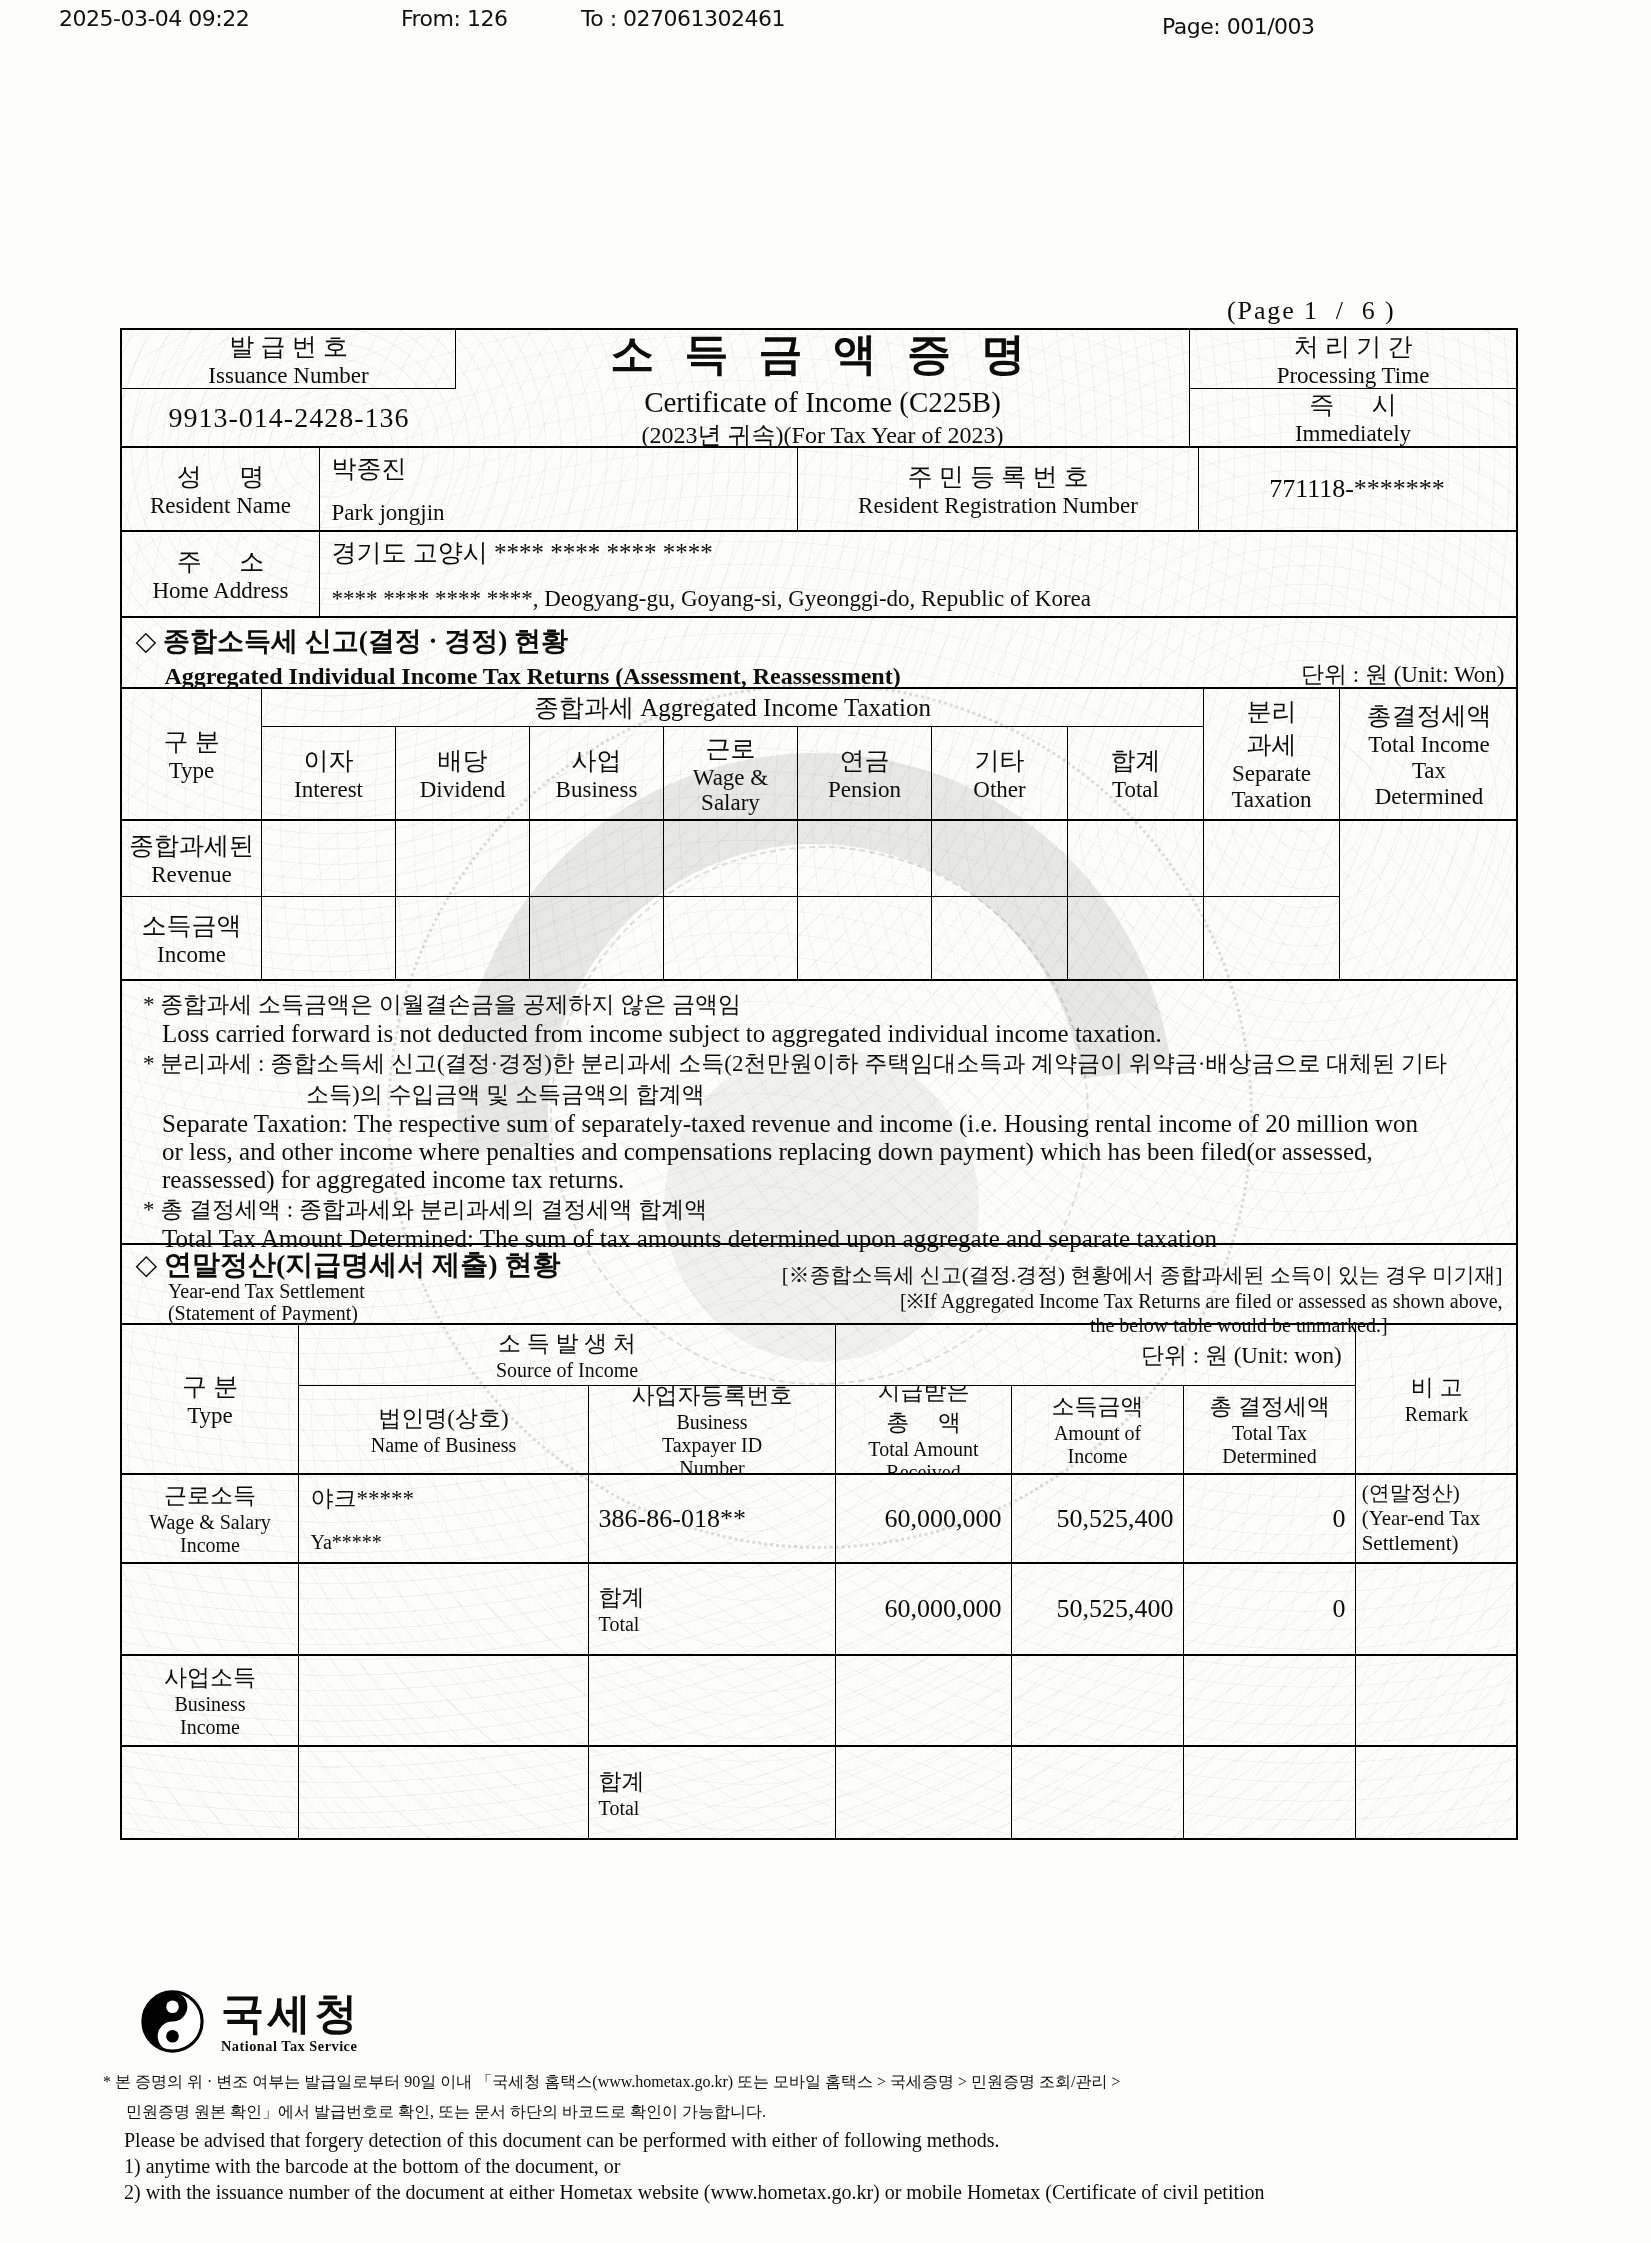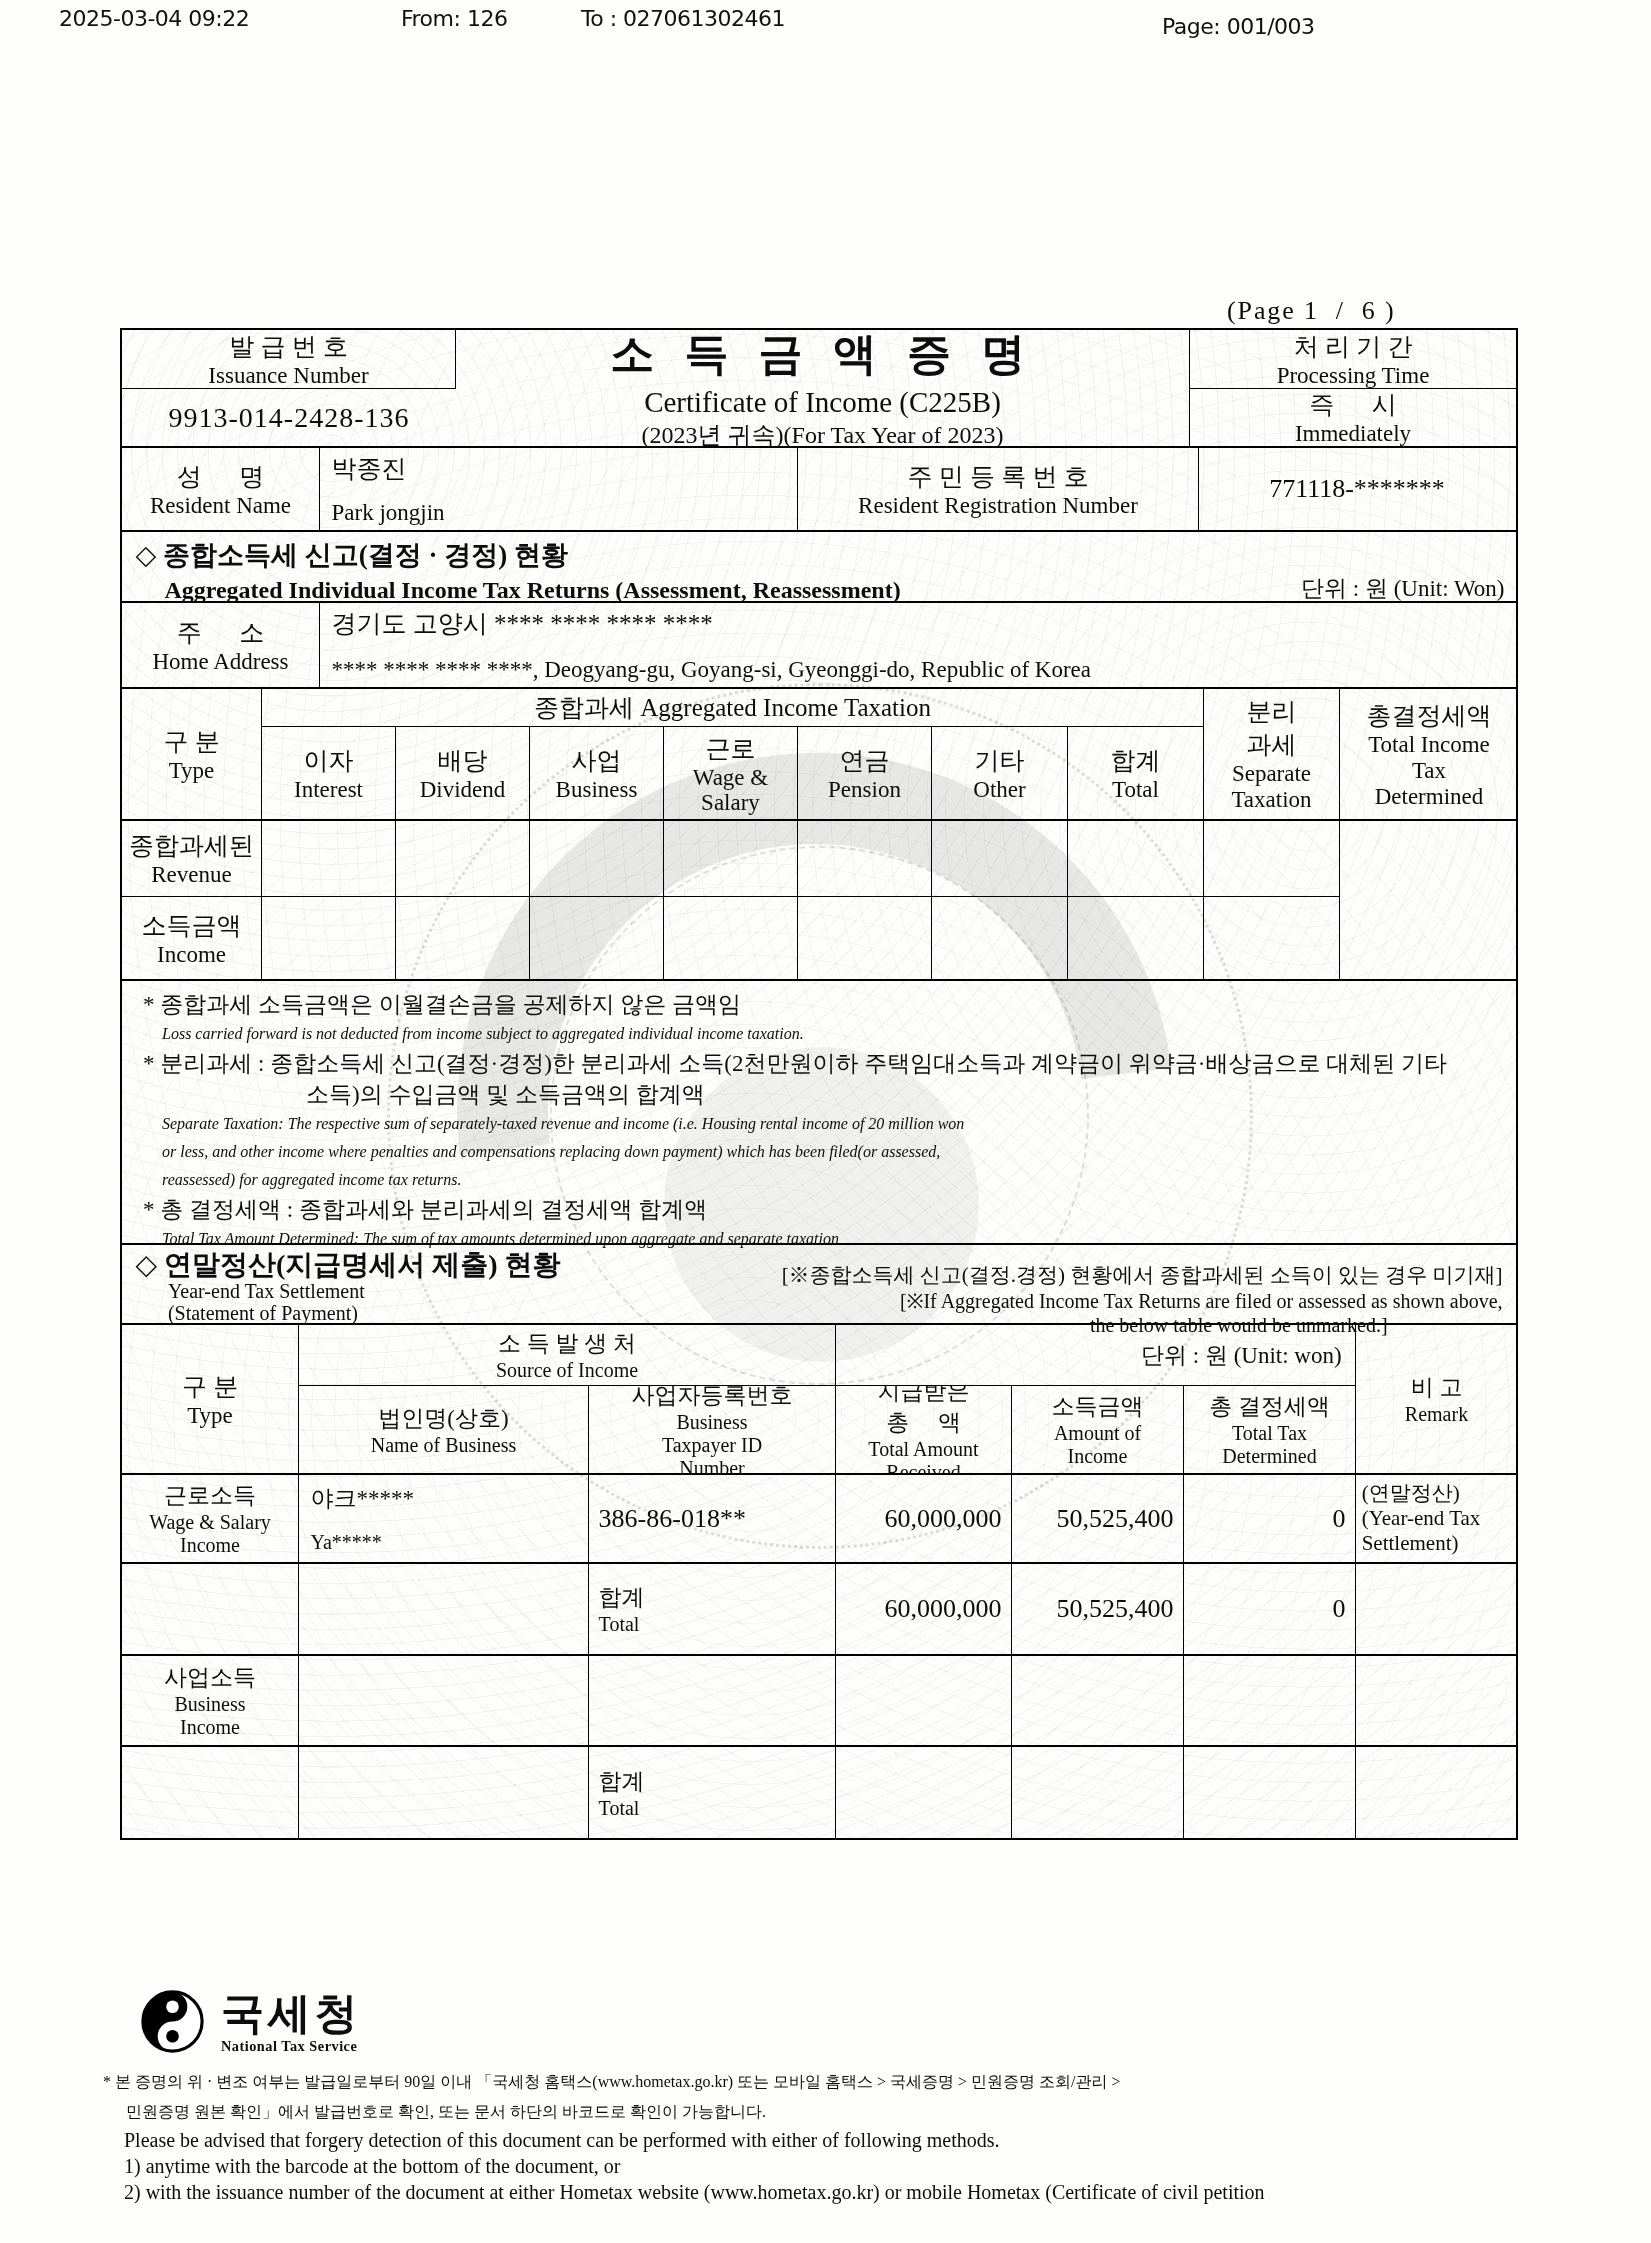--- a/index.html
+++ b/index.html
@@ -53,21 +53,21 @@
   .sec-title-ko{font-size:27px;font-weight:bold;}
   .sec-title-row{display:flex;justify-content:space-between;align-items:flex-end;padding-left:29px;}
   .sec-title-en{font-size:24px;font-weight:bold;}
   .unit-label{font-size:23px;}
   
   .band-agg{grid-template-columns:140px 134px 134px 134px 134px 134px 136px 136px 136px 178px;
             grid-template-rows:38px 94px 76px 82px;}
   
   .band-notes{height:264px;padding:7.6px 13.4px 0 21px;box-sizing:border-box;}
   .note-ko{font-size:23px;line-height:31px;}
-  .note-en{font-size:16px;line-height:28px;padding-left:19px;font-style:italic;}
+  .note-en{font-size:25px;line-height:28px;padding-left:19px;}
   .note-ko2{padding-left:163px;}
   
   .band-ye{height:80px;padding:3.8px 13.4px 0 13.4px;box-sizing:border-box;display:flex;}
   .ye-left{width:559px;}
   .ye-title{font-size:28px;font-weight:bold;line-height:31px;}
   .ye-sub{font-size:20px;line-height:22px;padding-left:32.5px;}
   .ye-right{flex:1;padding-top:1.9px;margin-top:11px;}
   .ye-note-ko{font-size:21px;line-height:27px;text-align:right;}
   .ye-note-en{font-size:20px;line-height:24px;text-align:right;}
   .ye-note-en2{text-align:right;padding-right:115px;}
@@ -144,36 +144,36 @@
     </div>
     <div class="cell b-r">
       <div class="ko pre">주 민 등 록 번 호</div>
       <div class="en">Resident Registration Number</div>
     </div>
     <div class="cell">
       <div class="num">771118-*******</div>
     </div>
   </div>
 
+  <div class="band grid band-addr">
+    <div class="cell b-r">
+      <div class="ko pre">주      소</div>
+      <div class="en">Home Address</div>
+    </div>
+    <div class="cell left pad" style="justify-content:space-between;">
+      <div class="ko">경기도 고양시 **** **** **** ****</div>
+      <div class="en">**** **** **** ****, Deogyang-gu, Goyang-si, Gyeonggi-do, Republic of Korea</div>
+    </div>
+  </div>
+
   <div class="band band-aggtitle">
     <div class="sec-title-ko">◇ 종합소득세 신고(결정 · 경정) 현황</div>
     <div class="sec-title-row">
       <div class="sec-title-en">Aggregated Individual Income Tax Returns (Assessment, Reassessment)</div>
       <div class="unit-label">단위 : 원 (Unit: Won)</div>
-    </div>
-  </div>
-
-  <div class="band grid band-addr">
-    <div class="cell b-r">
-      <div class="ko pre">주      소</div>
-      <div class="en">Home Address</div>
-    </div>
-    <div class="cell left pad" style="justify-content:space-between;">
-      <div class="ko">경기도 고양시 **** **** **** ****</div>
-      <div class="en">**** **** **** ****, Deogyang-gu, Goyang-si, Gyeonggi-do, Republic of Korea</div>
     </div>
   </div>
 
   <div class="band grid band-agg">
     <div class="cell b-r b-b3" style="grid-column:1;grid-row:1/3;">
       <div class="ko">구 분</div>
       <div class="en">Type</div>
     </div>
     <div class="cell b-r b-b" style="grid-column:2/9;grid-row:1;">
       <div class="ko">종합과세 Aggregated Income Taxation</div>

